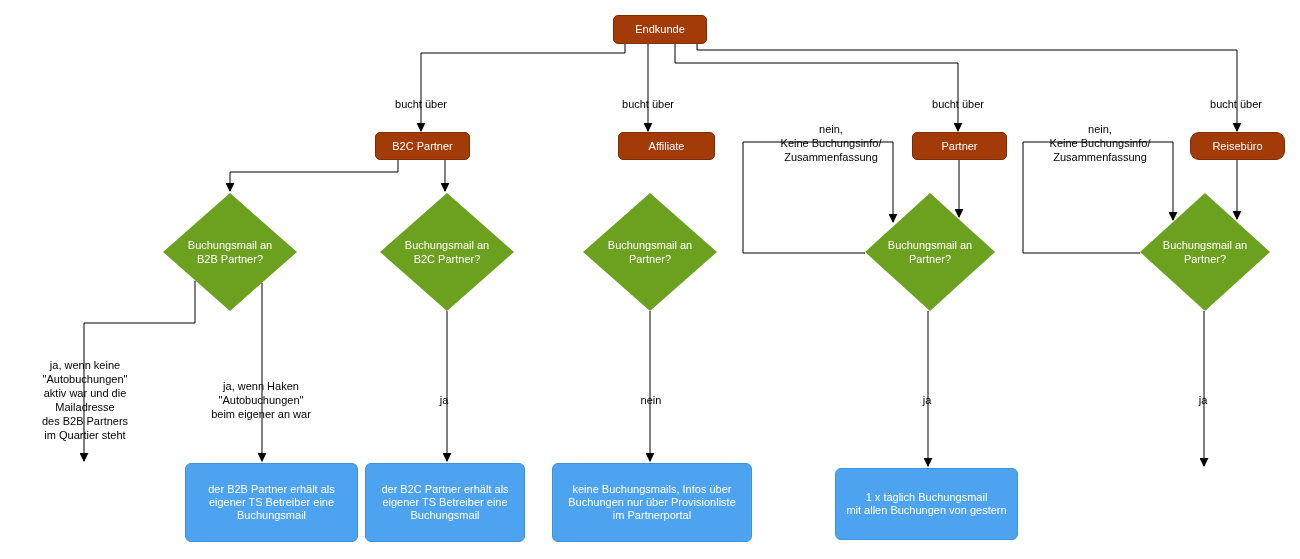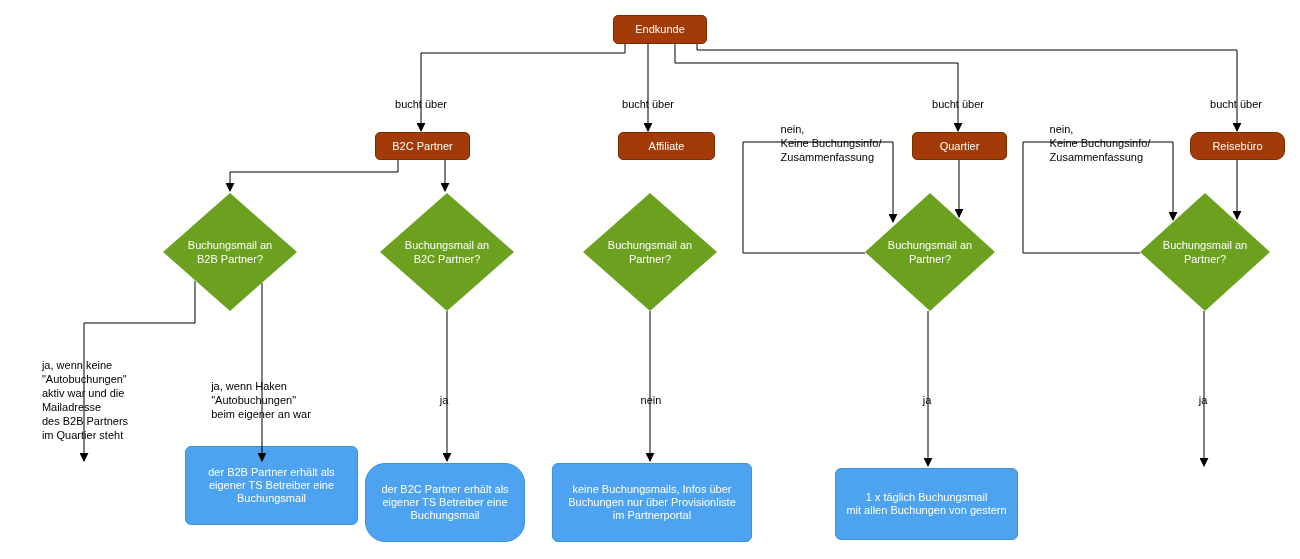--- a/index.html
+++ b/index.html
@@ -10,42 +10,42 @@
           text-align:center; color:#ffffff; font-size:11px; line-height:13px; z-index:1; }
   .brown { background:var(--c-brown,#A33B08); border:1px solid var(--c-brown-border,#7d2c00); border-radius:5px; }
   .blue  { background:var(--c-blue,#4DA3F0); border:1px solid var(--c-blue-border,#3e92dd); border-radius:6px; }
   .diamond { position:absolute; display:flex; align-items:center; justify-content:center;
              text-align:center; color:#ffffff; font-size:11px; line-height:14px; z-index:1;
              background:var(--c-green,#6CA120);
              clip-path:polygon(50% 0%,100% 50%,50% 100%,0% 50%); }
   .mltext { white-space:pre-line; }
 
   .elabel { position:absolute; transform:translate(-50%,-50%); white-space:pre-line;
-            font-size:11px; line-height:14px; color:#000000; z-index:2; }
+            text-align:center; font-size:11px; line-height:14px; color:#000000; z-index:2; }
 
   svg.wires { position:absolute; left:0; top:0; z-index:3; pointer-events:none; }
   svg.wires polyline { fill:none; stroke:var(--c-line,#000000); stroke-width:1; }
 </style>
 </head>
 <body>
 
 <div class="canvas">
 
   <div class="node brown" style="left:613px;top:15px;width:94px;height:29px;">
     <span>Endkunde</span>
   </div>
 
   <div class="node brown" style="left:375px;top:132px;width:95px;height:28px;">
     <span>B2C Partner</span>
   </div>
   <div class="node brown" style="left:602px;top:132px;width:97px;height:28px;margin-left:16px;">
     <span>Affiliate</span>
   </div>
   <div class="node brown" style="left:912px;top:132px;width:95px;height:28px;">
-    <span>Quartier</span>
+    <span>Partner</span>
   </div>
   <div class="node brown" style="left:1190px;top:132px;width:95px;height:28px;border-radius:9px;">
     <span>Reisebüro</span>
   </div>
 
   <div class="diamond" style="left:163px;top:193px;width:134px;height:118px;">
     <span class="mltext">Buchungsmail an
 B2B Partner?</span>
   </div>
   <div class="diamond" style="left:380px;top:193px;width:134px;height:118px;">
@@ -58,26 +58,26 @@
   </div>
   <div class="diamond" style="left:865px;top:193px;width:130px;height:118px;">
     <span class="mltext">Buchungsmail an
 Partner?</span>
   </div>
   <div class="diamond" style="left:1140px;top:193px;width:130px;height:118px;">
     <span class="mltext">Buchungsmail an
 Partner?</span>
   </div>
 
-  <div class="node blue" style="left:185px;top:446px;width:173px;height:79px;align-items:center;">
+  <div class="node blue" style="left:185px;top:463px;width:173px;height:79px;align-items:center;">
     <span class="mltext">der B2B Partner erhält als
 eigener TS Betreiber eine
 Buchungsmail</span>
   </div>
-  <div class="node blue" style="left:365px;top:463px;width:160px;height:79px;border-radius:20px;">
+  <div class="node blue" style="left:365px;top:463px;width:160px;height:79px;">
     <span class="mltext">der B2C Partner erhält als
 eigener TS Betreiber eine
 Buchungsmail</span>
   </div>
   <div class="node blue" style="left:552px;top:463px;width:200px;height:79px;align-items:center;">
     <span class="mltext">keine Buchungsmails, Infos über
 Buchungen nur über Provisionliste
 im Partnerportal</span>
   </div>
   <div class="node blue" style="left:835px;top:468px;width:183px;height:72px;">

